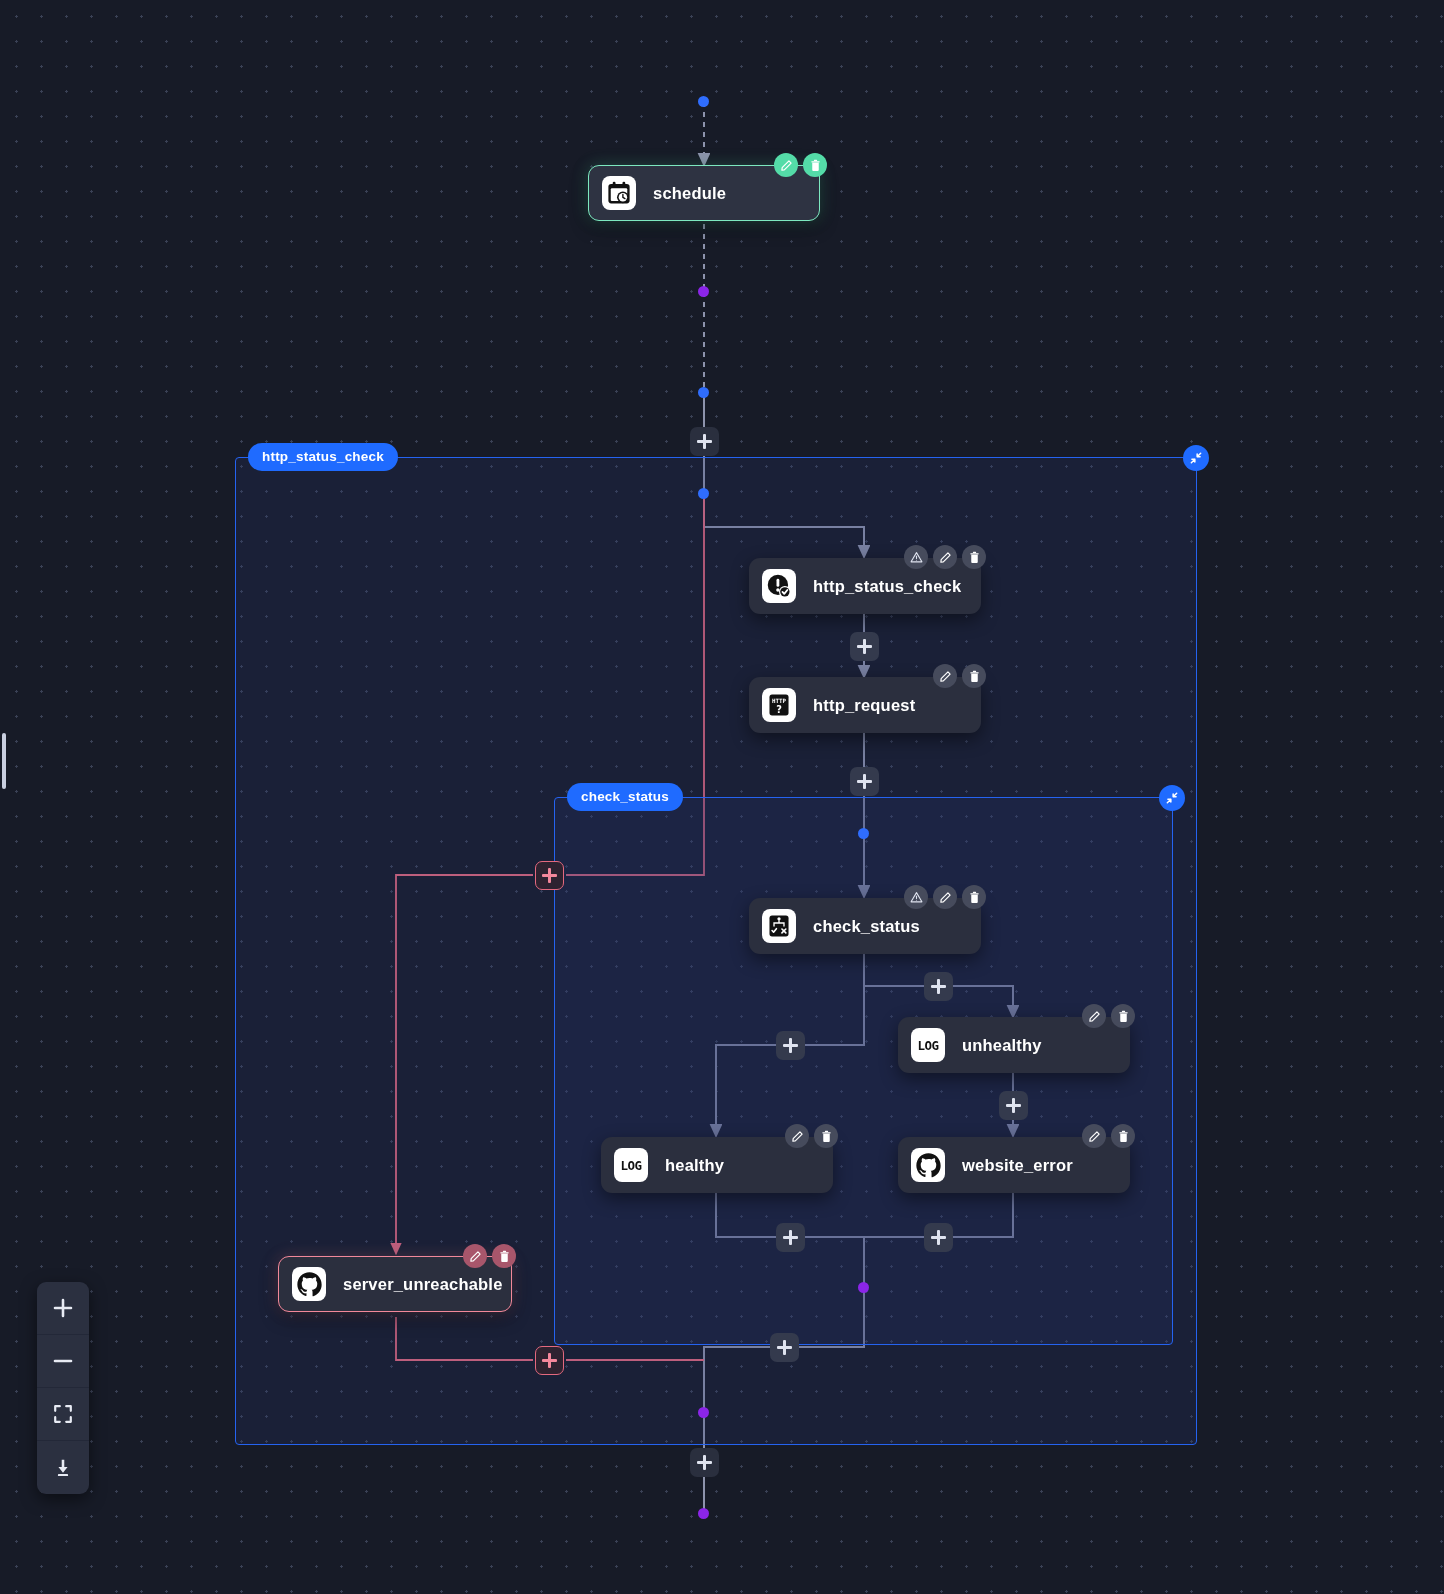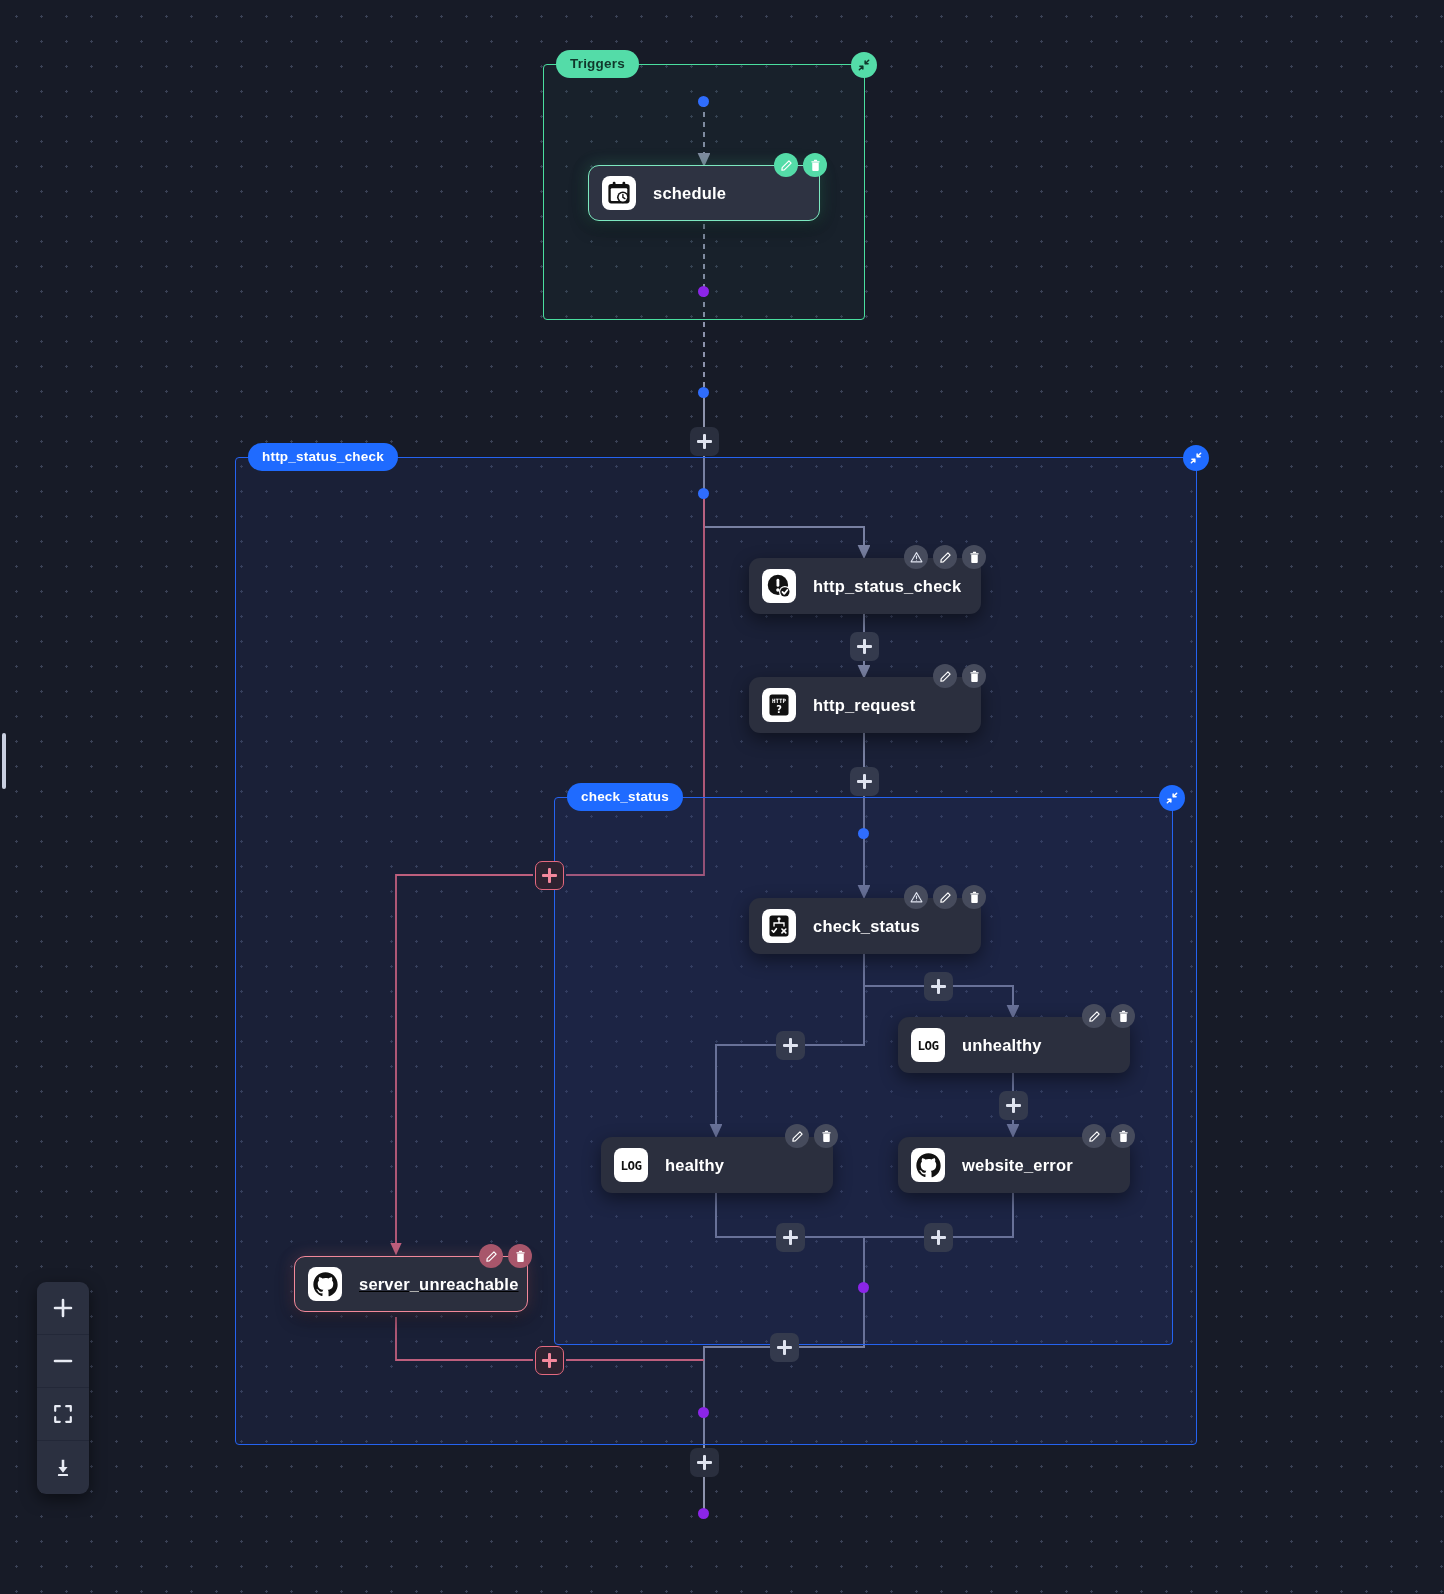--- a/index.html
+++ b/index.html
@@ -216,29 +216,20 @@
     <path d="M704,1413 L704,1462" stroke="#8d93ac" stroke-width="2" fill="none"></path>
     <path d="M704,1462 L704,1514" stroke="#8d93ac" stroke-width="2" fill="none"></path>
 
     <path d="M704,496 L704,875 L566,875" stroke="#e4697f" stroke-width="1.8" fill="none"></path>
     <path d="M533,875 L396,875 L396,1249" stroke="#e4697f" stroke-width="1.8" fill="none" marker-end="url(#ahr)"></path>
 
     <path d="M396,1317 L396,1360 L533,1360" stroke="#e4697f" stroke-width="1.8" fill="none"></path>
     <path d="M566,1360 L704,1360" stroke="#e4697f" stroke-width="1.8" fill="none"></path>
   </svg>
 
-  <div class="group trigger" style="left:543px; top:64px; width:322px; height:256px;">
-    <div class="group-label trigger">Triggers</div>
-    <div class="corner-btn trigger" style="right:-13px; top:-13px;">
-      <svg viewBox="0 0 24 24" fill="none" stroke="#10372b" stroke-width="2.6" stroke-linecap="round" stroke-linejoin="round">
-        <path d="M4 20 L10 14 M10 14 L5 14 M10 14 L10 19"></path>
-        <path d="M20 4 L14 10 M14 10 L19 10 M14 10 L14 5"></path>
-      </svg>
-    </div>
-  </div>
 
   <div class="group blue" style="left:235px; top:457px; width:962px; height:988px;">
     <div class="group-label blue">http_status_check</div>
     <div class="corner-btn blue" style="right:-13px; top:-13px;">
       <svg viewBox="0 0 24 24" fill="none" stroke="#fff" stroke-width="2.6" stroke-linecap="round" stroke-linejoin="round">
         <path d="M4 20 L10 14 M10 14 L5 14 M10 14 L10 19"></path>
         <path d="M20 4 L14 10 M14 10 L19 10 M14 10 L14 5"></path>
       </svg>
     </div>
   </div>
@@ -443,21 +434,21 @@
       <div class="act">
         <svg viewBox="0 0 24 24" fill="#fff">
           <path d="M6 7h12v13.2a1.8 1.8 0 0 1-1.8 1.8H7.8A1.8 1.8 0 0 1 6 20.2z"></path>
           <rect x="4.2" y="4" width="15.6" height="2.4" rx="1.1"></rect>
           <rect x="9" y="1.6" width="6" height="2.2" rx="1"></rect>
         </svg>
       </div>
     </div>
   </div>
 
-  <div class="node error-node" style="left:294px; top:1256px; width:234px;text-decoration:underline;">
+  <div class="node error-node" style="left:278px; top:1256px; width:234px;">
     <div class="node-icon">
       <svg viewBox="0 0 24 24" width="27" height="27">
         <path fill="#111" d="M12 1.2C6 1.2 1.2 6 1.2 12c0 4.8 3.1 8.8 7.4 10.2.5.1.7-.2.7-.5v-1.9c-3 .6-3.7-1.3-3.7-1.3-.5-1.2-1.2-1.6-1.2-1.6-1-.7.1-.7.1-.7 1.1.1 1.7 1.1 1.7 1.1 1 1.7 2.6 1.2 3.2.9.1-.7.4-1.2.7-1.5-2.4-.3-5-1.2-5-5.4 0-1.2.4-2.2 1.1-2.9-.1-.3-.5-1.4.1-2.9 0 0 .9-.3 3 1.1.9-.2 1.8-.4 2.7-.4s1.8.1 2.7.4c2.1-1.4 3-1.1 3-1.1.6 1.5.2 2.6.1 2.9.7.8 1.1 1.7 1.1 2.9 0 4.2-2.6 5.1-5 5.4.4.3.8 1 .8 2.1v3.1c0 .3.2.6.7.5 4.3-1.4 7.4-5.5 7.4-10.2C22.8 6 18 1.2 12 1.2z"></path>
       </svg>
     </div>
     <div class="node-label">server_unreachable</div>
     <div class="actions" style="right:-5px;">
       <div class="act red">
         <svg viewBox="0 0 24 24" fill="none" stroke="#fff" stroke-width="2.2" stroke-linecap="round" stroke-linejoin="round">
           <path d="M16.5 3.5 L20.5 7.5 L8 20 L3.5 20.5 L4 16z"></path>

